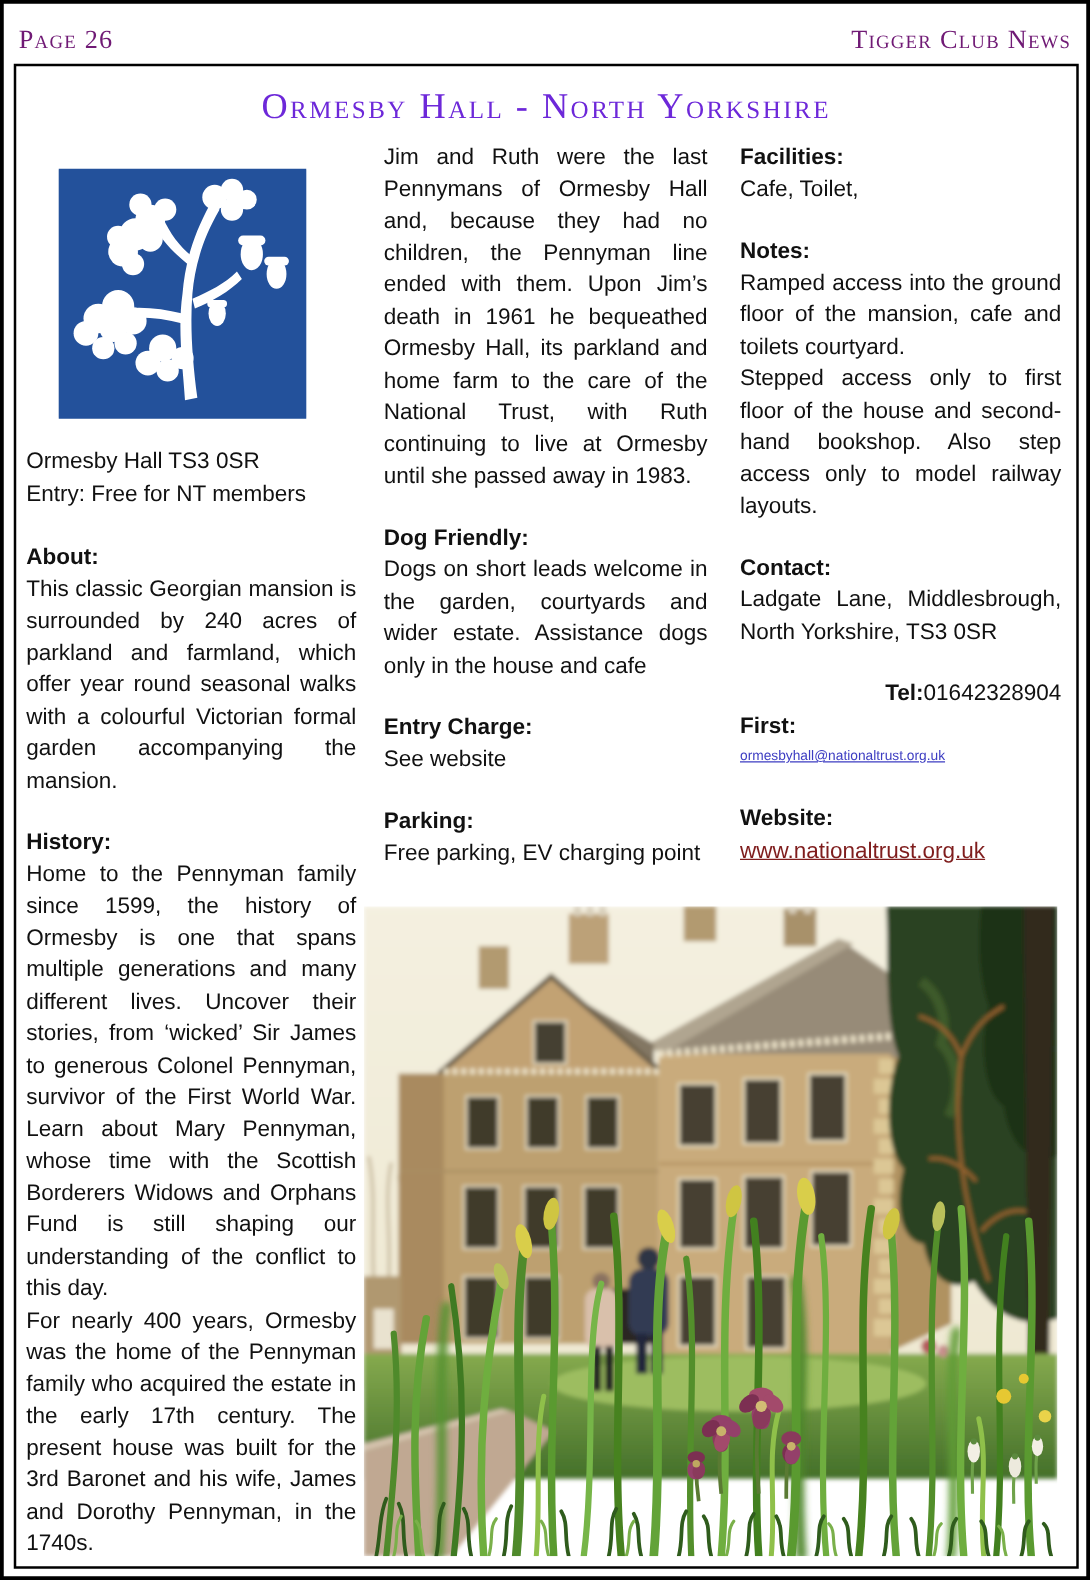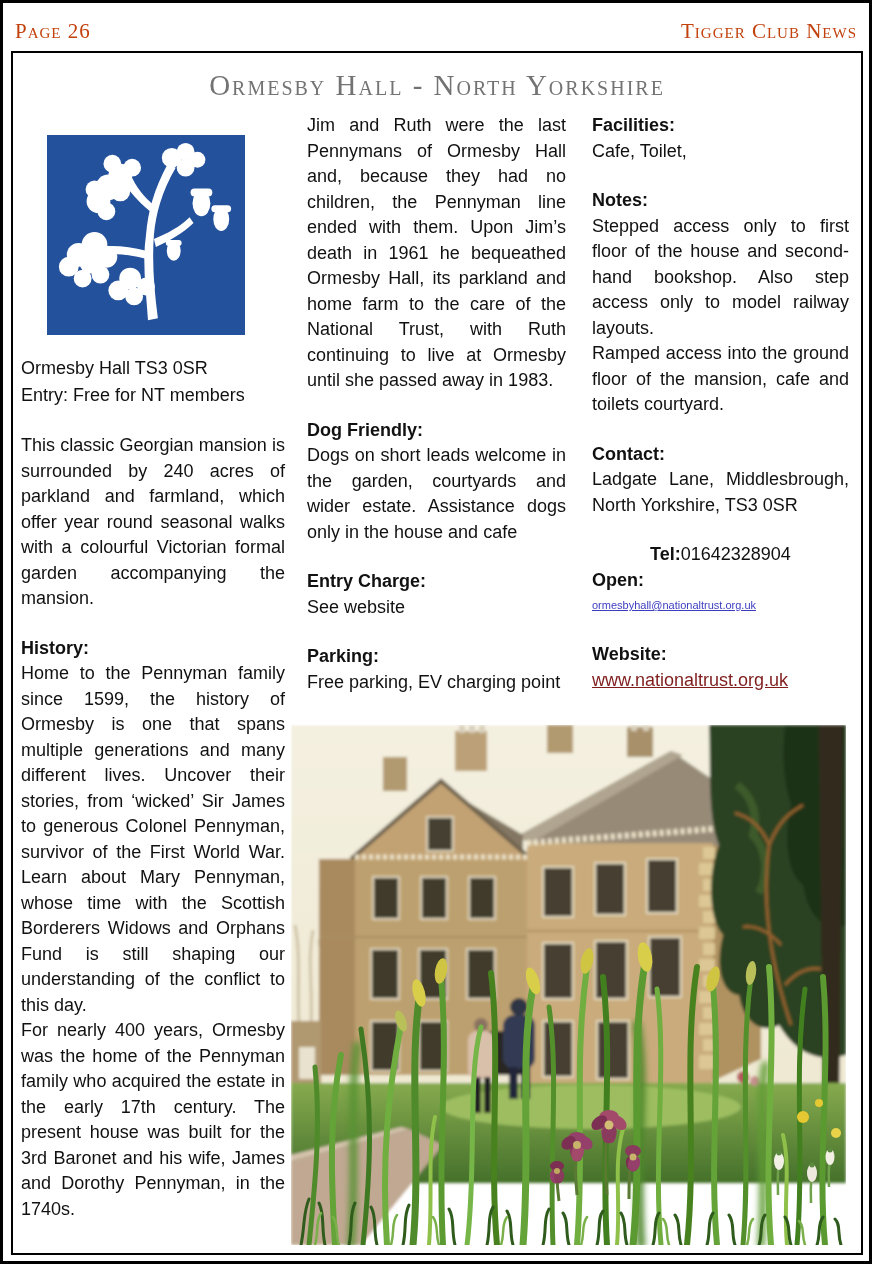--- a/index.html
+++ b/index.html
@@ -6,32 +6,32 @@
   .page{
     position:relative;width:872px;height:1264px;background:#fff;
     box-sizing:border-box;border:3px solid #000;overflow:hidden;
     font-family:"Liberation Sans",sans-serif;color:#111;
   }
   
   .header{
     position:absolute;top:12px;left:12px;right:12px;height:32px;
     display:flex;justify-content:space-between;align-items:center;
     font-family:"Liberation Serif",serif;font-variant:small-caps;
-    font-size:21px;letter-spacing:1px;color:#c2410c;
+    font-size:21px;letter-spacing:1px;color:#701a75;
   }
   
   .content-box{
     position:absolute;left:8px;top:48px;width:852px;height:1204px;
     box-sizing:border-box;border:2px solid #000;background:#fff;
   }
   .title{
     position:absolute;left:8px;top:66px;width:852px;margin:0;
     text-align:center;font-family:"Liberation Serif",serif;
     font-variant:small-caps;font-weight:500;font-size:29px;
-    letter-spacing:2px;color:#737373;
+    letter-spacing:2px;color:#6d28d9;
   }
   
   .col{position:absolute;font-size:18px;line-height:25.5px;text-align:justify;}
   .col-left{left:18px;top:88px;width:264px;margin-top:44px;}
   .col-mid{left:304px;top:110px;width:259px;}
   .col-right{left:589px;top:110px;width:257px;}
   .label{font-weight:bold;margin:0;}
   .para{margin:0 0 0 0;}
   .sect{margin-top:24px;}
   .addr{margin-top:20px;line-height:27px;text-align:left;}
@@ -108,20 +108,21 @@
         <rect x="60" y="52.5" width="8" height="3" rx="1.5"></rect>
       </g>
     </svg>
 
     <div class="addr">
       <div>Ormesby Hall TS3 0SR</div>
       <div>Entry: Free for NT members</div>
     </div>
 
     <div class="sect">
+      <p class="label">About:</p>
       <p class="para">This classic Georgian mansion is surrounded by 240 acres of parkland and farmland, which offer year round seasonal walks with a colourful Victorian formal garden accompanying the mansion.</p>
     </div>
 
     <div class="sect">
       <p class="label">History:</p>
       <p class="para">Home to the Pennyman family since 1599, the history of Ormesby is one that spans multiple generations and many different lives. Uncover their stories, from ‘wicked’ Sir James to generous Colonel Pennyman, survivor of the First World War. Learn about Mary Pennyman, whose time with the Scottish Borderers Widows and Orphans Fund is still shaping our understanding of the conflict to this day.</p>
       <p class="para">For nearly 400 years, Ormesby was the home of the Pennyman family who acquired the estate in the early 17th century. The present house was built for the 3rd Baronet and his wife, James and Dorothy Pennyman, in the 1740s.</p>
     </div>
   </div>
 
@@ -145,32 +146,32 @@
   </div>
 
   <div class="col col-right">
     <div>
       <p class="label">Facilities:</p>
       <p class="para" style="text-align:left">Cafe, Toilet,</p>
     </div>
 
     <div class="sect">
       <p class="label">Notes:</p>
+      <p class="para">Ramped access into the ground floor of the mansion, cafe and toilets courtyard.</p>
       <p class="para">Stepped access only to first floor of the house and second-hand bookshop. Also step access only to model railway layouts.</p>
-      <p class="para">Ramped access into the ground floor of the mansion, cafe and toilets courtyard.</p>
     </div>
 
     <div class="sect">
       <p class="label">Contact:</p>
       <p class="para">Ladgate Lane, Middlesbrough, North Yorkshire, TS3 0SR</p>
     </div>
 
     <div class="sect">
-      <p class="para" style="text-align:center"><span class="inline-label">Tel:</span><span>01642328904</span></p>
-      <p class="label">Open:</p>
+      <p class="para" style="text-align:right"><span class="inline-label">Tel:</span><span>01642328904</span></p>
+      <p class="label">First:</p>
       <p class="para email-line" style="text-align:left"><a class="link">ormesbyhall@nationaltrust.org.uk</a></p>
     </div>
 
     <div class="sect">
       <p class="label">Website:</p>
       <p class="para" style="text-align:left"><a class="link site">www.nationaltrust.org.uk</a></p>
     </div>
   </div>
 
   <div class="photo">

